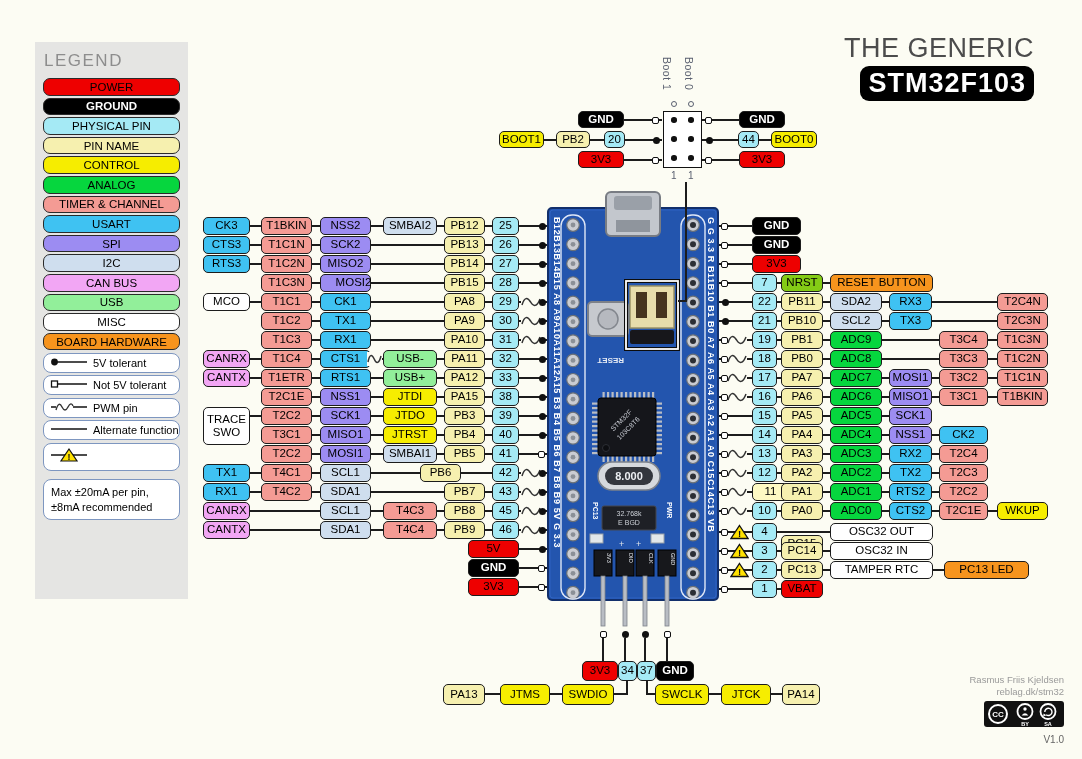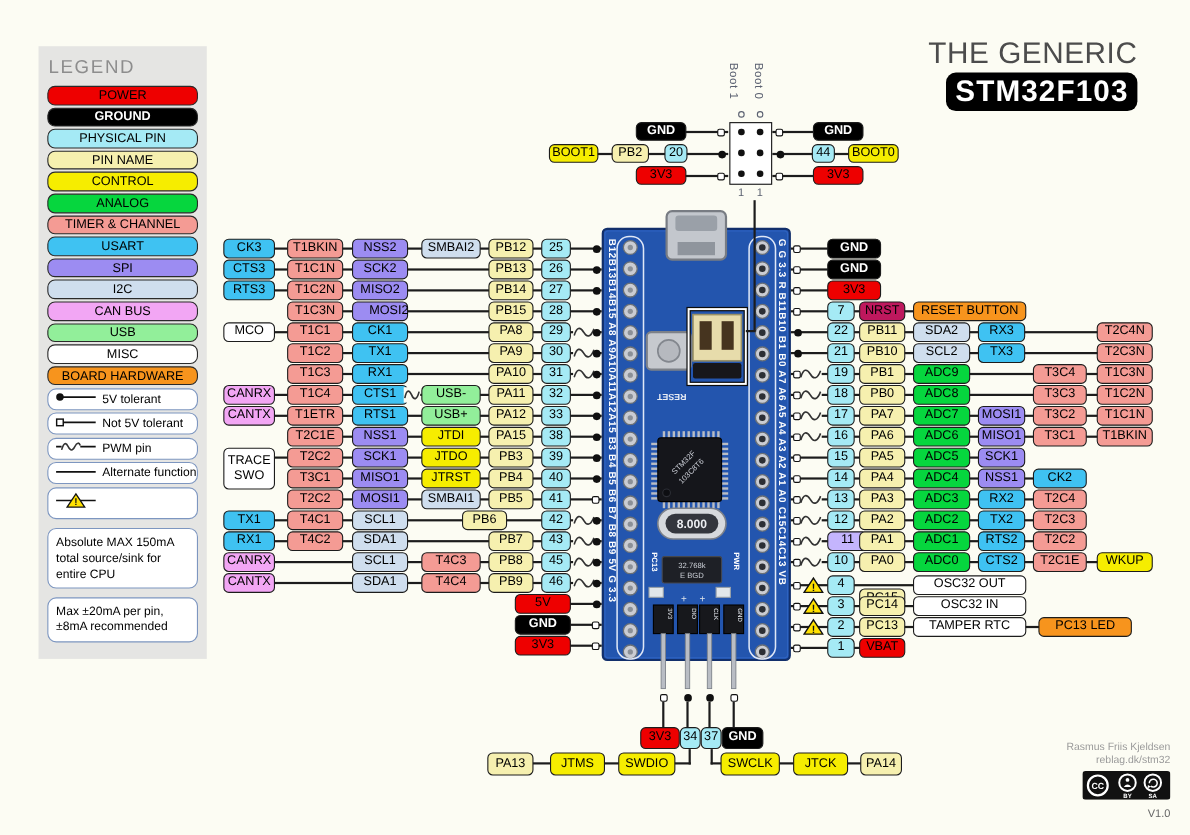--- a/index.html
+++ b/index.html
@@ -97,25 +97,20 @@
         </div>
         <div class="lg-box lg-warn">
           <div class="" style="flex: 0 0 40px;"><svg width="40" height="16">
               <line x1="2" y1="8" x2="38" y2="8" stroke="#111" stroke-width="1.5"></line>
               <path d="M20 2 L28 14 L12 14 Z" fill="#ffe100" stroke="#111" stroke-width="1.2"></path>
               <text x="20" y="12.5" font-size="9" font-weight="bold" text-anchor="middle" fill="#111">!</text>
             </svg></div>
         </div>
       </div>
     <div id="legend-notes">
-        <div class="lg-box lg-note">
-          <div class="">Absolute MAX 150mA</div>
-          <div class="">total source/sink for</div>
-          <div class="">entire CPU</div>
-        </div>
         <div class="lg-box lg-note">
           <div class="">Max ±20mA per pin,</div>
           <div class="">±8mA recommended</div>
         </div>
       </div>
   </div>
 
   <div id="title-block">
     <div class="t1">THE GENERIC</div>
     <div><span class="tchip">STM32F103</span></div>
@@ -496,21 +491,21 @@
     <div class="box" style="left: 752px; top: 217px; width: 49px; height: 18px; background: rgb(0, 0, 0); color: rgb(255, 255, 255); font-weight: bold;">GND</div>
     <div class="sqm" style="left: 720.5px; top: 222.5px;"></div>
     <div class="line" style="left: 719px; top: 244px; width: 57.5px;"></div>
     <div class="box" style="left: 752px; top: 236px; width: 49px; height: 18px; background: rgb(0, 0, 0); color: rgb(255, 255, 255); font-weight: bold;">GND</div>
     <div class="sqm" style="left: 720.5px; top: 241.5px;"></div>
     <div class="line" style="left: 719px; top: 263px; width: 57.5px;"></div>
     <div class="box" style="left: 752px; top: 255px; width: 49px; height: 18px; background: rgb(238, 0, 0);">3V3</div>
     <div class="sqm" style="left: 720.5px; top: 260.5px;"></div>
     <div class="line" style="left: 719px; top: 282px; width: 162.5px;"></div>
     <div class="box" style="left: 752px; top: 274px; width: 25px; height: 18px; background: rgb(165, 234, 245);">7</div>
-    <div class="box" style="left: 781px; top: 274px; width: 42px; height: 18px; background: #be185d;">NRST</div>
+    <div class="box" style="left: 781px; top: 274px; width: 42px; height: 18px; background: #84cc16;">NRST</div>
     <div class="box" style="left: 830px; top: 274px; width: 103px; height: 18px; background: rgb(247, 148, 29);">RESET BUTTON</div>
     <div class="sqm" style="left: 720.5px; top: 279.5px;"></div>
     <div class="line" style="left: 719px; top: 301px; width: 303.5px;"></div>
     <div class="box" style="left: 752px; top: 293px; width: 25px; height: 18px; background: rgb(165, 234, 245);">22</div>
     <div class="box" style="left: 781px; top: 293px; width: 42px; height: 18px; background: rgb(246, 240, 175);">PB11</div>
     <div class="box" style="left: 830px; top: 293px; width: 52px; height: 18px; background: rgb(207, 222, 238);">SDA2</div>
     <div class="box" style="left: 889px; top: 293px; width: 43px; height: 18px; background: rgb(63, 194, 242);">RX3</div>
     <div class="box" style="left: 997px; top: 293px; width: 51px; height: 18px; background: rgb(244, 155, 148);">T2C4N</div>
     <div class="dotm" style="left: 721.5px; top: 298.5px;"></div>
     <div class="line" style="left: 719px; top: 320px; width: 303.5px;"></div>
@@ -601,21 +596,21 @@
     <div class="box" style="left: 830px; top: 464px; width: 52px; height: 18px; background: rgb(6, 214, 62);">ADC2</div>
     <div class="box" style="left: 889px; top: 464px; width: 43px; height: 18px; background: rgb(63, 194, 242);">TX2</div>
     <div class="box" style="left: 939px; top: 464px; width: 49px; height: 18px; background: rgb(244, 155, 148);">T2C3</div>
     <div class="pwmm" style="left: 727px; top: 466px;">
       <svg width="20" height="14" viewBox="0 0 20 14">
         <path d="M1 10 C3.4000000000000004 2 6.4 2 9.6 7 C12.4 12 16 12 19 4" fill="none" stroke="#333" stroke-width="1.5"></path>
       </svg>
     </div>
     <div class="sqm" style="left: 720.5px; top: 469.5px;"></div>
     <div class="line" style="left: 719px; top: 491px; width: 244.5px;"></div>
-    <div class="box" style="left: 752px; top: 483px; width: 37px; height: 18px; background: #c4b5fd;">11</div>
+    <div class="box" style="left: 752px; top: 483px; width: 37px; height: 18px; background: #fef9c3;">11</div>
     <div class="box" style="left: 781px; top: 483px; width: 42px; height: 18px; background: rgb(246, 240, 175);">PA1</div>
     <div class="box" style="left: 830px; top: 483px; width: 52px; height: 18px; background: rgb(6, 214, 62);">ADC1</div>
     <div class="box" style="left: 889px; top: 483px; width: 43px; height: 18px; background: rgb(63, 194, 242);">RTS2</div>
     <div class="box" style="left: 939px; top: 483px; width: 49px; height: 18px; background: rgb(244, 155, 148);">T2C2</div>
     <div class="pwmm" style="left: 727px; top: 485px;">
       <svg width="20" height="14" viewBox="0 0 20 14">
         <path d="M1 10 C3.4000000000000004 2 6.4 2 9.6 7 C12.4 12 16 12 19 4" fill="none" stroke="#333" stroke-width="1.5"></path>
       </svg>
     </div>
     <div class="sqm" style="left: 720.5px; top: 488.5px;"></div>

